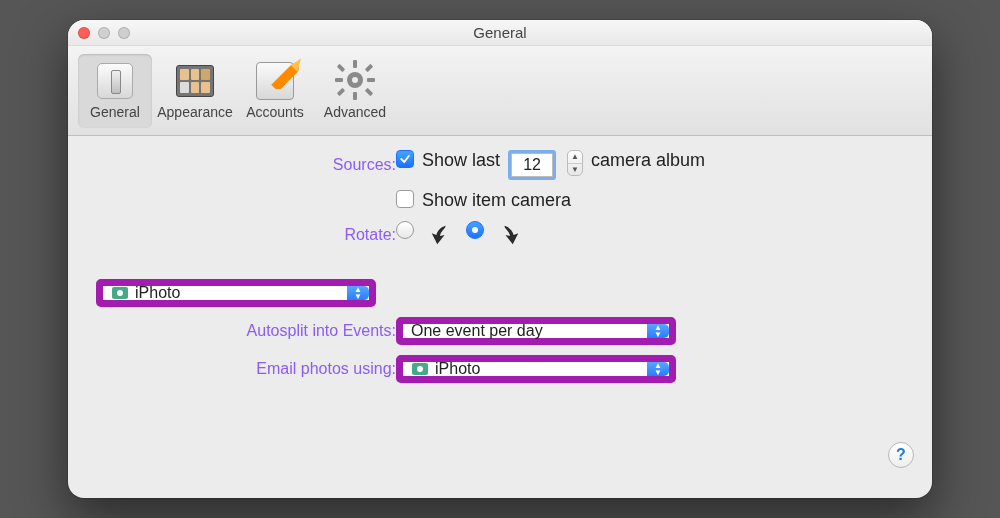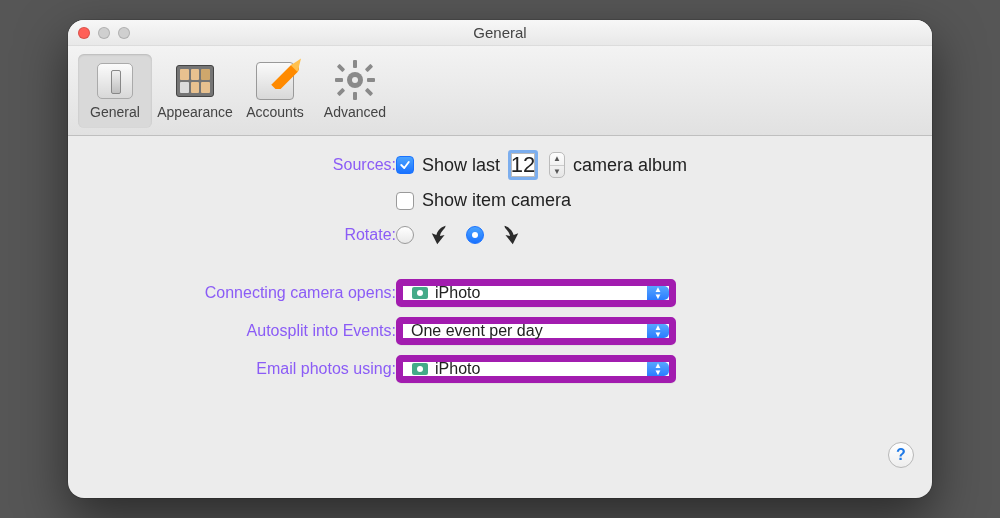--- a/index.html
+++ b/index.html
@@ -164,21 +164,20 @@
   }
   .label-col {
     width: 300px;
     text-align: right;
     font-size: 16px;
     color: #8b5cf6;
   }
   .field-col {
     flex: 1;
     display: flex;
-    align-items: center;
     gap: 8px;
     font-size: 18px;
   }
 
   .checkbox {
     width: 18px; height: 18px;
     border-radius: 4px;
     border: 1px solid #9a9a9a;
     background: #fff;
     display: inline-flex;
@@ -192,25 +191,25 @@
   .checkbox.checked svg { width: 12px; height: 12px; }
 
   .num-input-wrap {
     border: 3px solid #7caeee;
     border-radius: 3px;
     padding: 0;
     display: flex;
     align-items: center;
   }
   .num-input {
-    width: 24px;
+    width: 42px;
     height: 24px;
     border: 1px solid #bbb;
     text-align: center;
-    font-size: 22px;
+    font-size: 16px;
     background: #fff;
   }
   .stepper {
     width: 16px; height: 26px;
     margin-left: 3px;
     border: 1px solid #bbb;
     border-radius: 5px;
     background: linear-gradient(#fdfdfd,#e6e6e6);
     display: flex; flex-direction: column;
   }
@@ -406,21 +405,20 @@
             <svg viewBox="0 0 24 28" width="22" height="26">
                 <path fill="#2b2b2b" d="M6 4 C6 4 14 6 16 14 L21 12 L15 24 L7 14 L12 15 C11 9 6 8 6 4 Z"></path>
               </svg>
           </span>
         </div>
       </div>
 
       <div class="rows-gap"></div>
 
       <div class="row">
-        <div class="label-col">Connecting camera opens:</div>
         <div class="field-col">
           <div class="popup">
             <span class="popup-icon">
               <svg viewBox="0 0 18 18">
                   <rect x="1" y="3" width="16" height="12" rx="2" fill="#4a8"></rect>
                   <circle cx="9" cy="9" r="3" fill="#fff"></circle>
                 </svg>
             </span>
             <span>iPhoto</span>
             <span class="popup-arrows">

